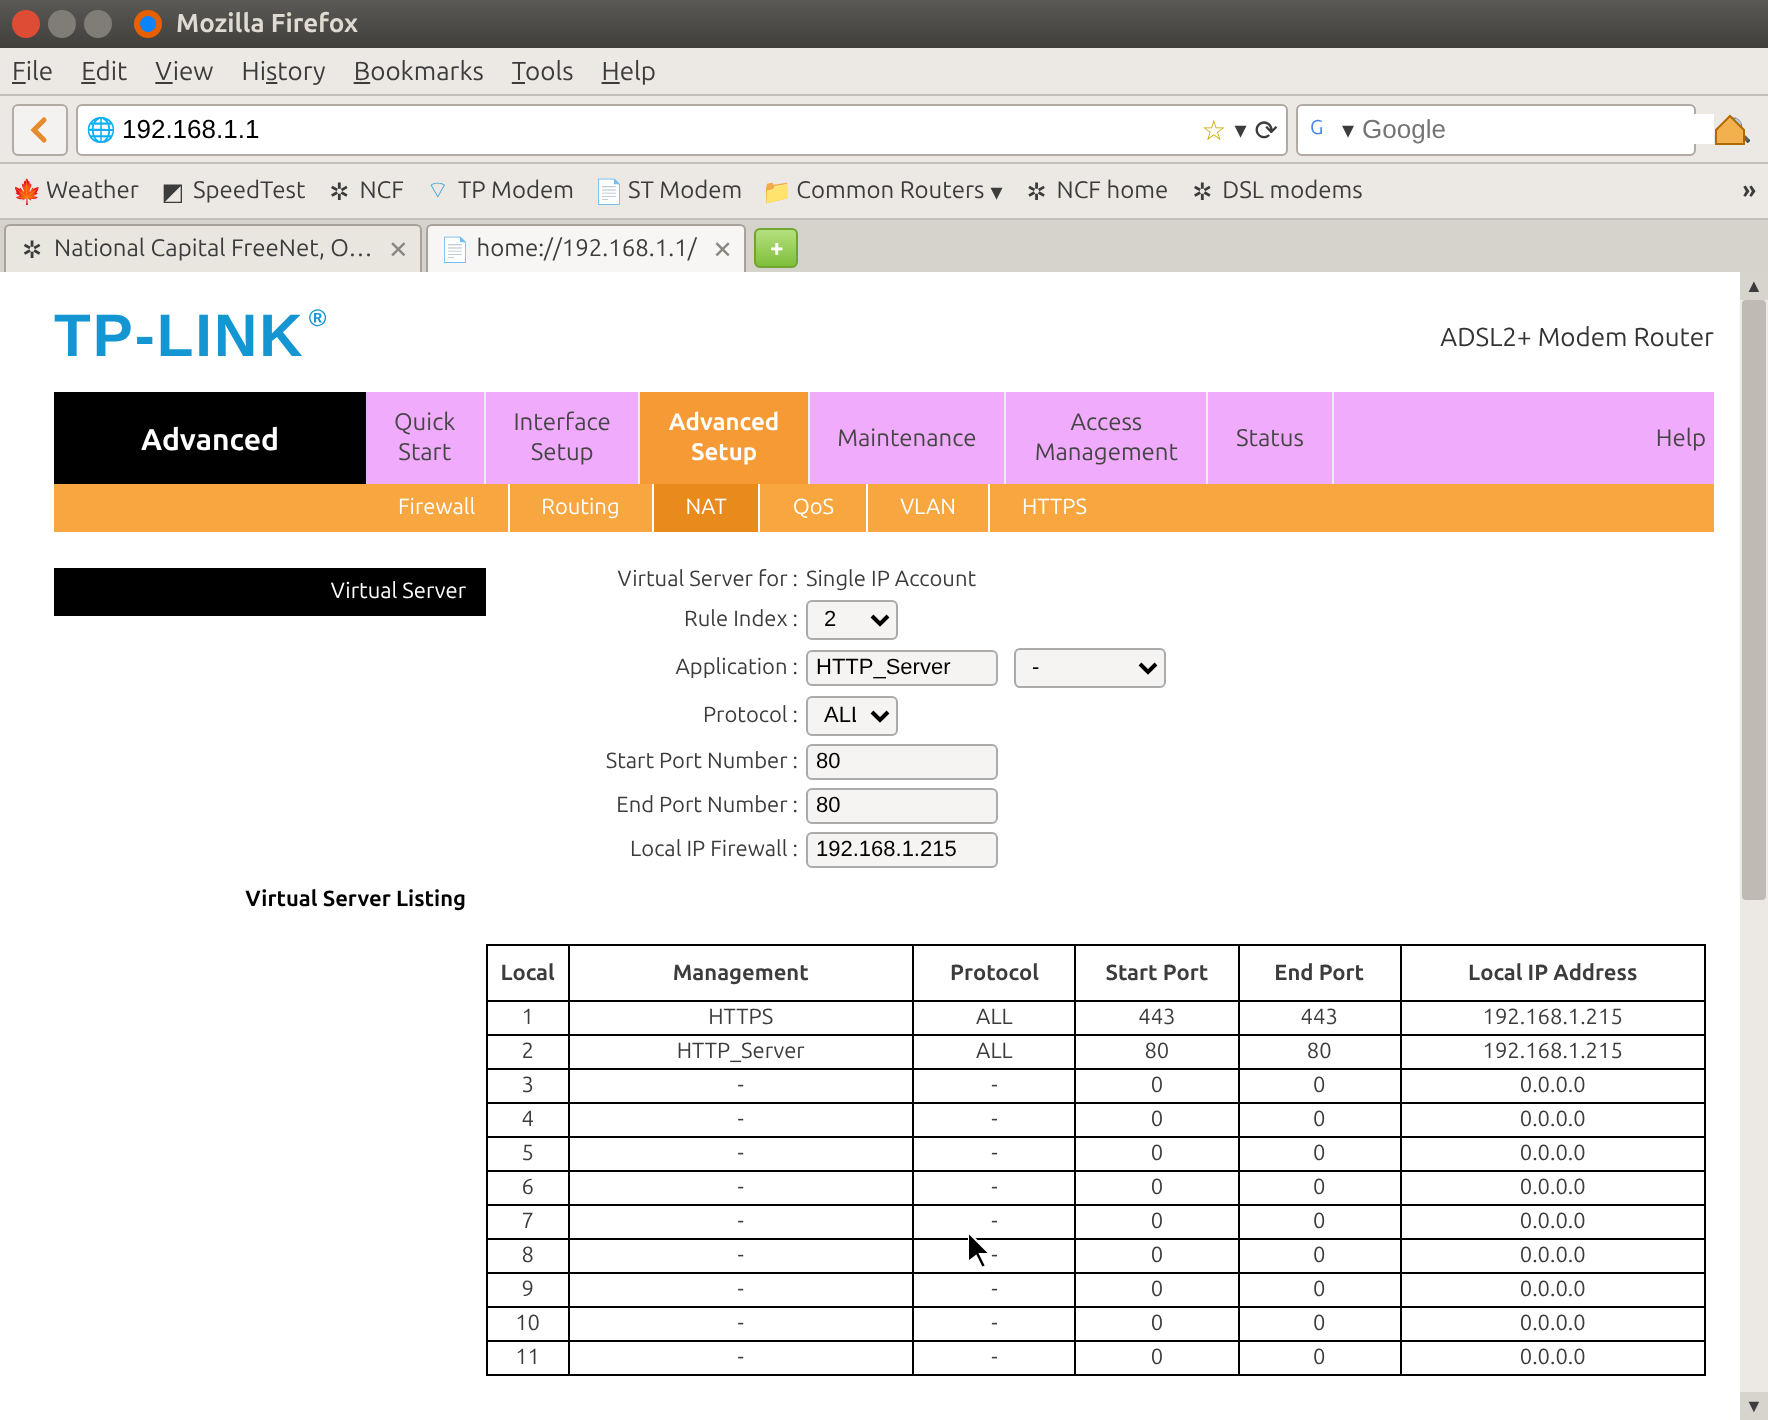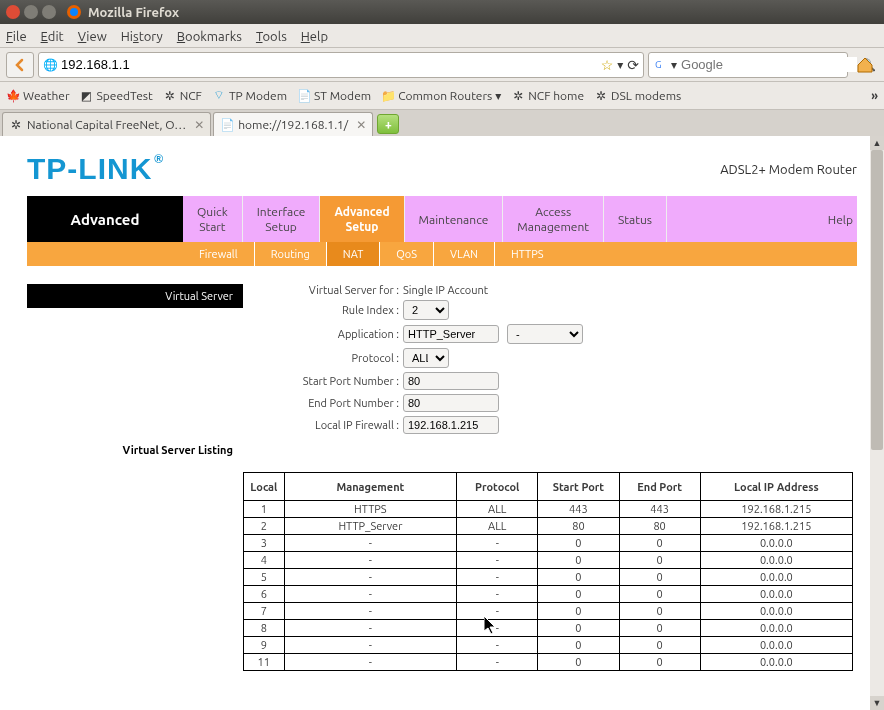--- a/index.html
+++ b/index.html
@@ -355,20 +355,28 @@
                 </tr>
                 <tr>
                   <td style="width: 40px;">9</td>
                   <td style="width: 170px;">-</td>
                   <td style="width: 80px;">-</td>
                   <td style="width: 80px;">0</td>
                   <td style="width: 80px;">0</td>
                   <td style="width: 150px;">0.0.0.0</td>
                 </tr>
                 <tr>
+                  <td style="width: 40px;">10</td>
+                  <td style="width: 170px;">-</td>
+                  <td style="width: 80px;">-</td>
+                  <td style="width: 80px;">0</td>
+                  <td style="width: 80px;">0</td>
+                  <td style="width: 150px;">0.0.0.0</td>
+                </tr>
+                <tr>
                   <td style="width: 40px;">11</td>
                   <td style="width: 170px;">-</td>
                   <td style="width: 80px;">-</td>
                   <td style="width: 80px;">0</td>
                   <td style="width: 80px;">0</td>
                   <td style="width: 150px;">0.0.0.0</td>
                 </tr>
               </tbody>
           </table>
         </div>

